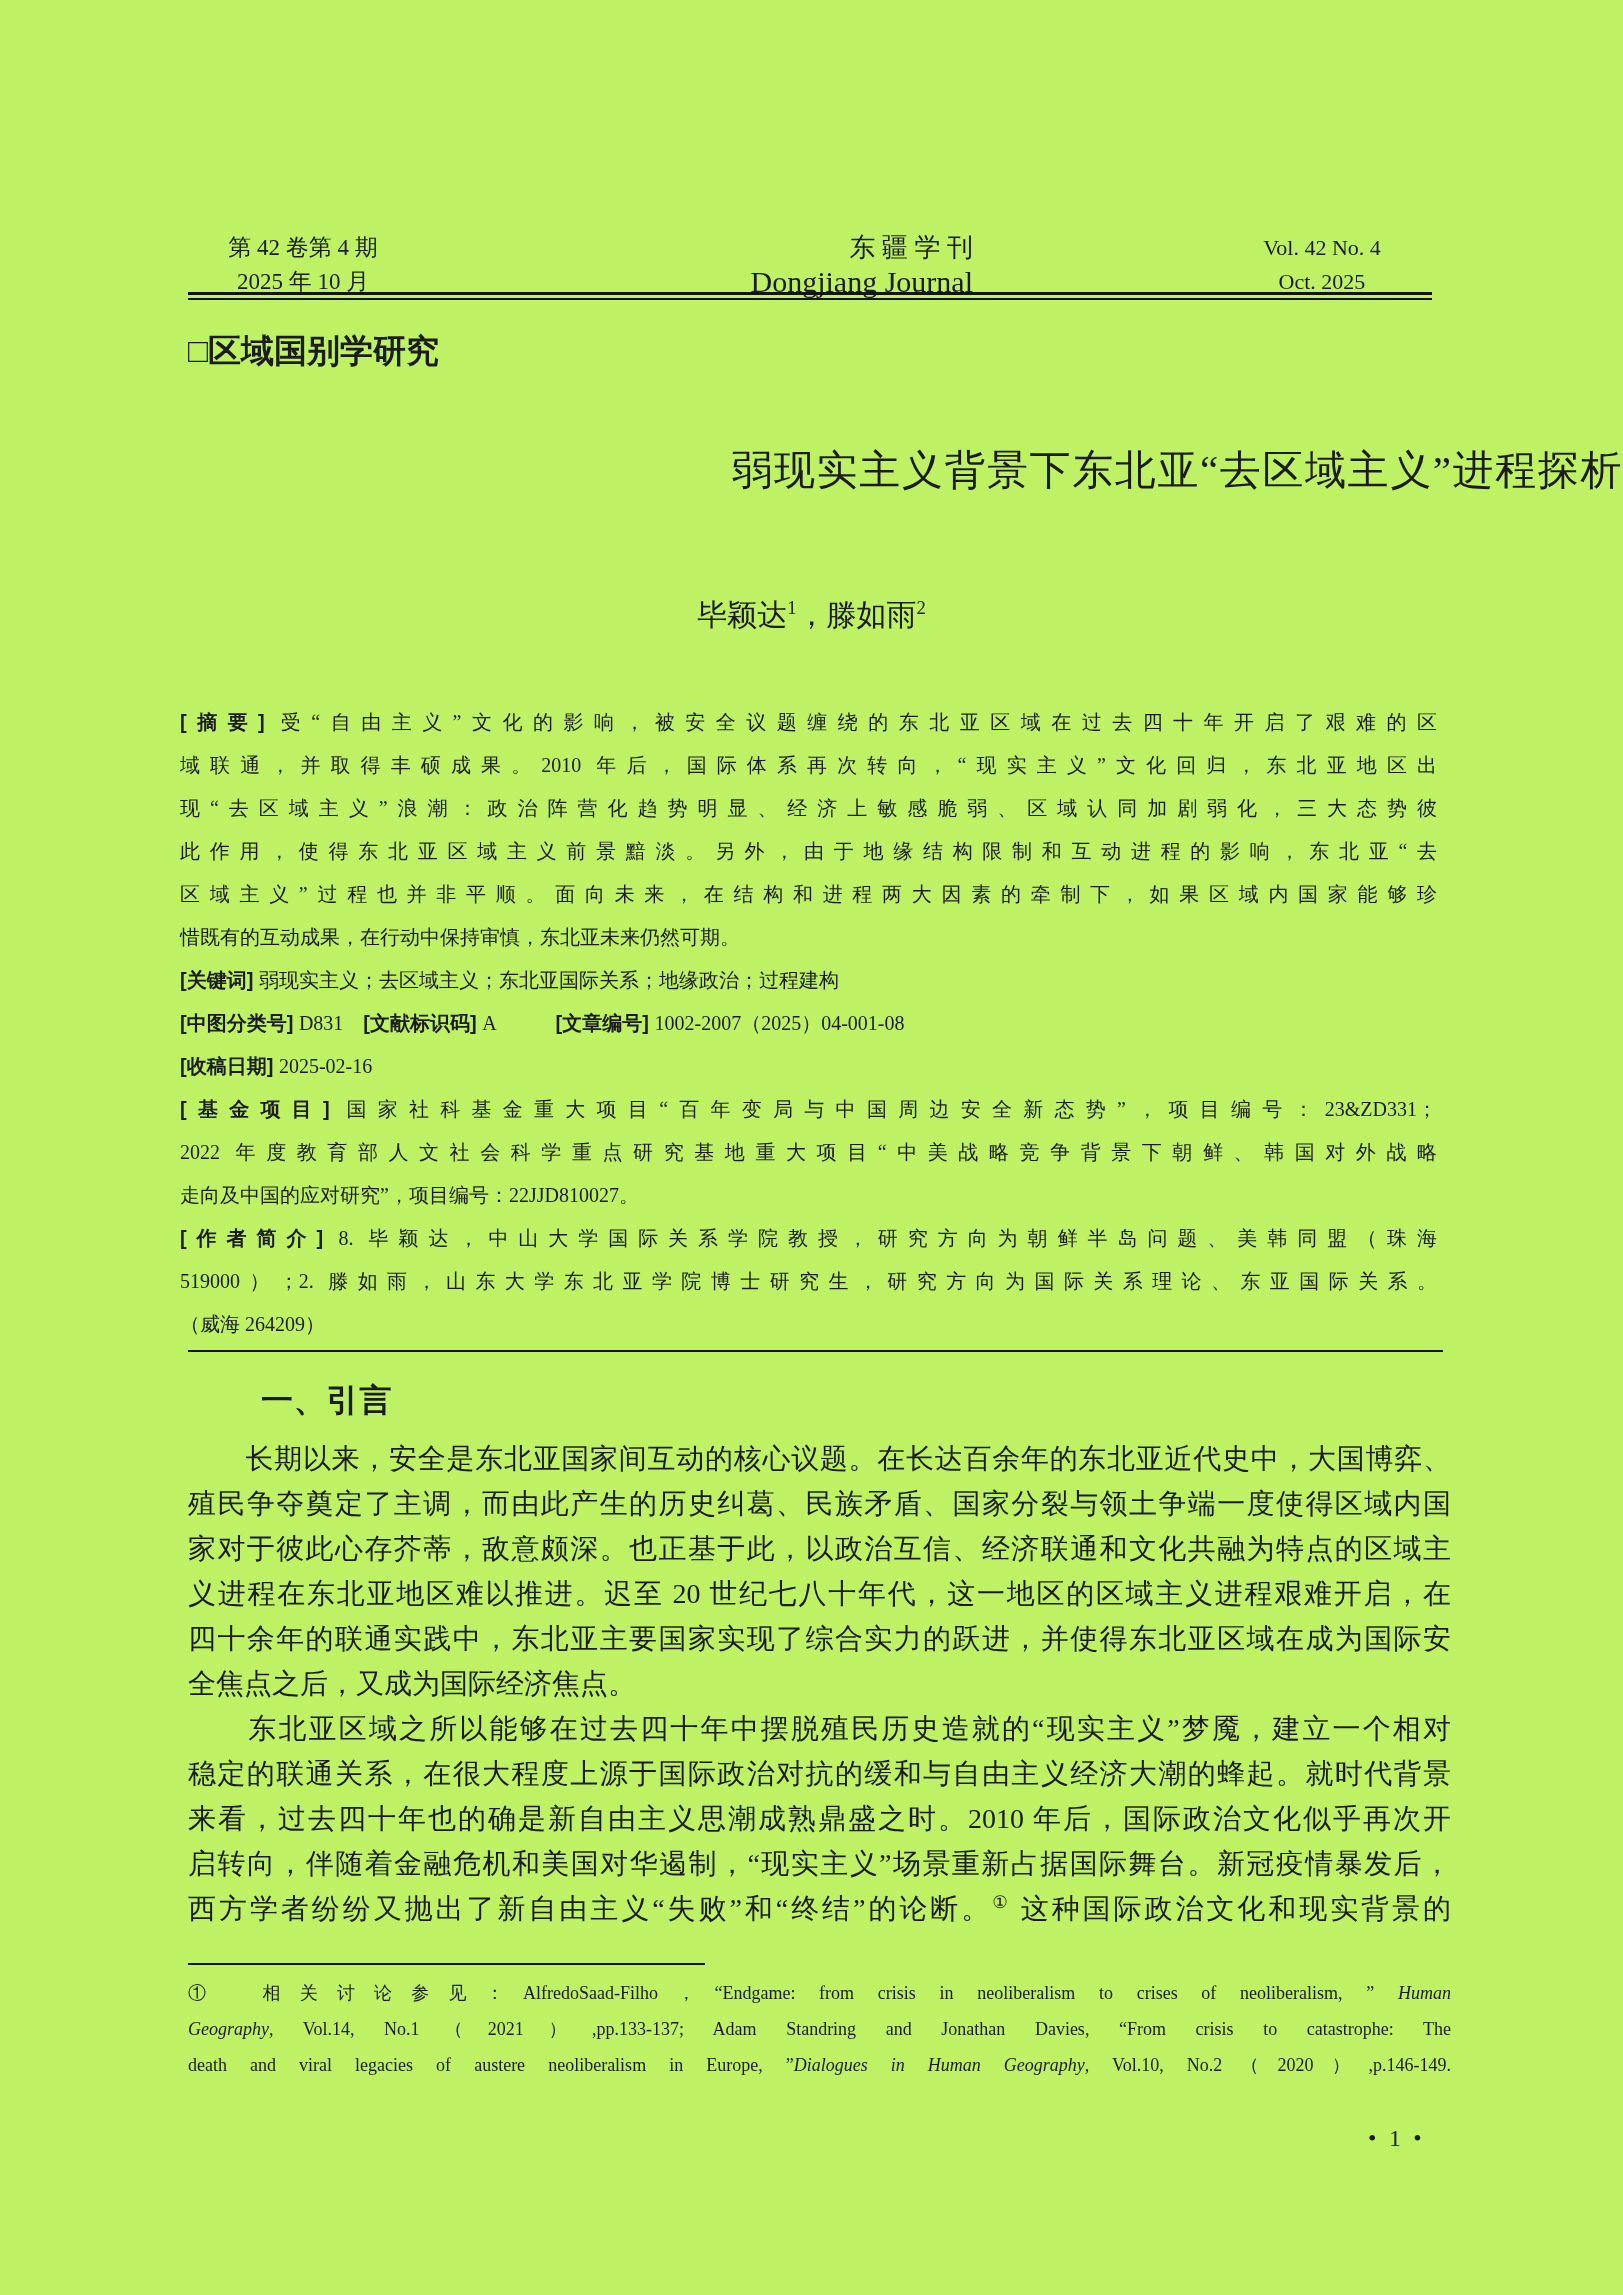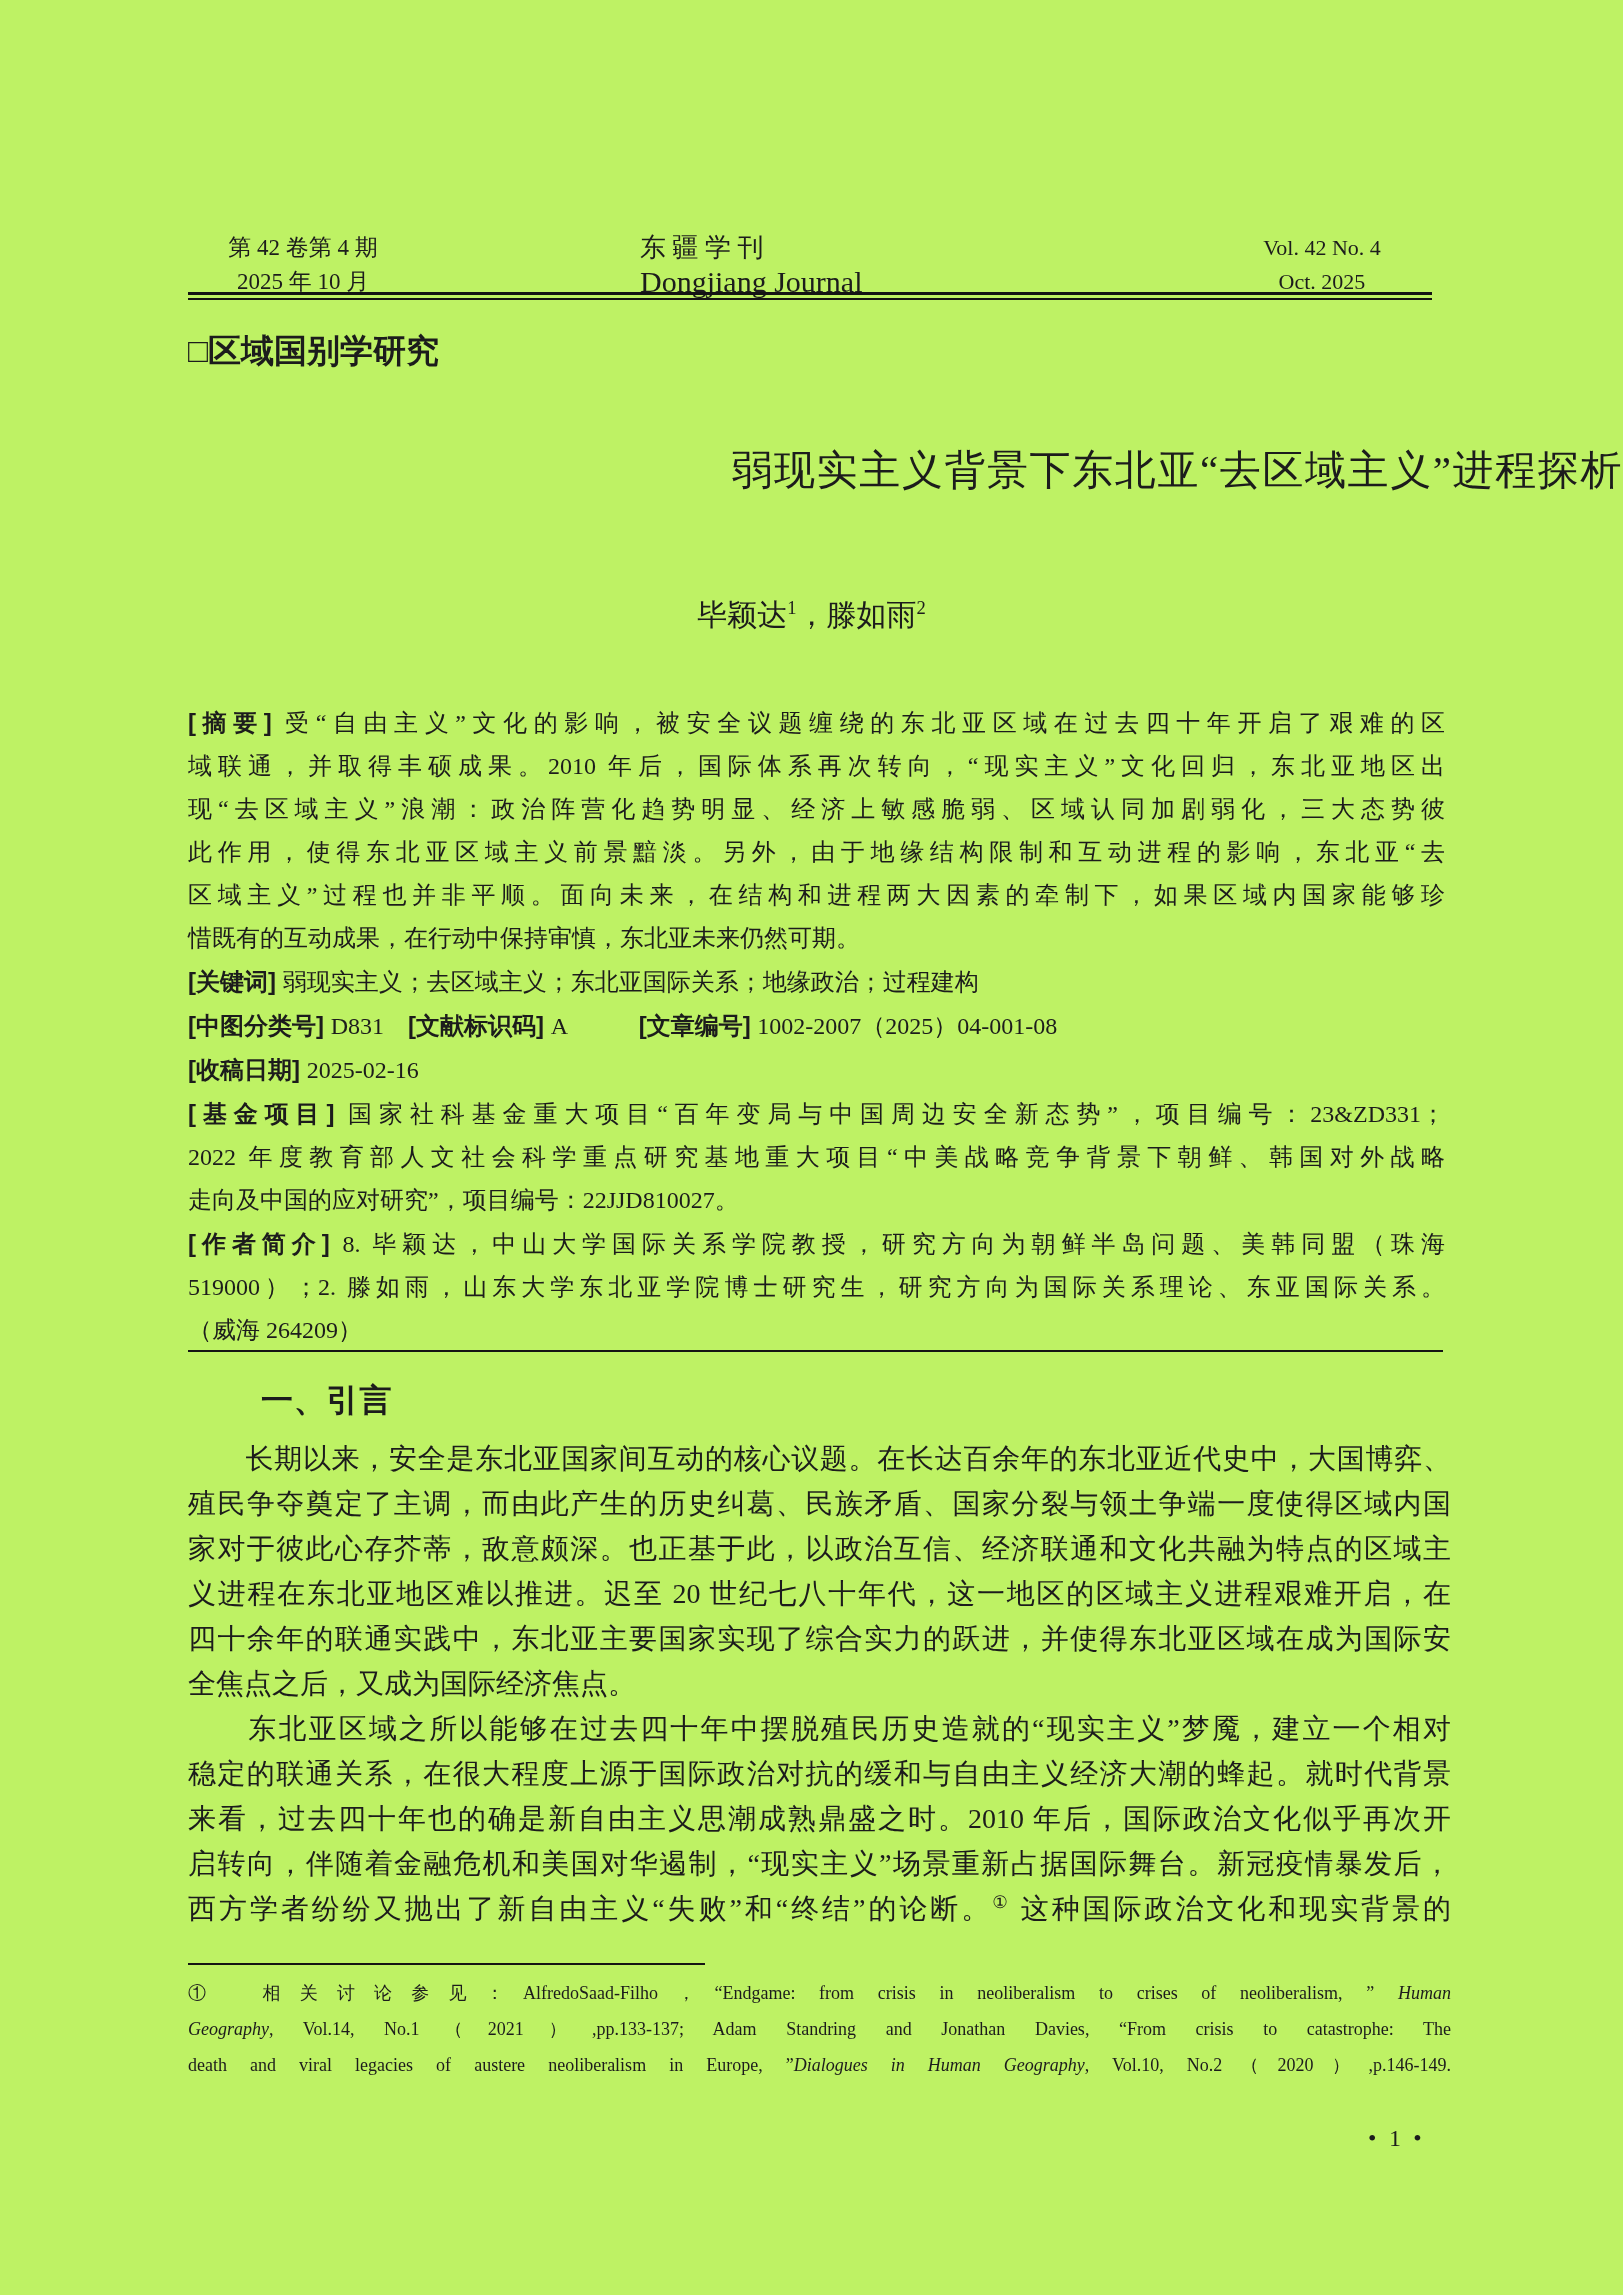--- a/index.html
+++ b/index.html
@@ -14,42 +14,42 @@
   }
   .sans{font-family:"Liberation Sans","DejaVu Sans",sans-serif;}
   .hb{font-family:"Liberation Sans","DejaVu Sans",sans-serif;font-weight:700;}
   .i{font-style:italic;}
   .sup{font-size:0.62em;vertical-align:super;line-height:0;}
 
   
   .jheader{position:absolute;top:231px;left:188px;width:1247px;height:103px;}
   .jh-left{position:absolute;left:24px;top:0;width:182px;text-align:center;
            font-size:23px;line-height:34px;}
-  .jh-center{position:absolute;left:452px;top:0;width:317px;text-align:left;}
+  .jh-center{position:absolute;left:468px;top:0;width:317px;text-align:right;}
   .jh-center .cn{font-size:26px;line-height:34px;}
   .jh-center .en{font-size:30px;line-height:34px;}
   .jh-right{position:absolute;left:1015px;top:0;width:238px;text-align:center;
             font-size:22px;line-height:34px;}
   .dbl-rule{position:absolute;top:292px;left:188px;width:1244px;height:3.2px;
             border-top:3.2px solid #141414;border-bottom:2.4px solid #141414;}
 
   
   .col-label{position:absolute;top:330px;left:188px;width:793px;
              font-size:33px;line-height:41px;font-weight:700;}
 
   
   .title{position:absolute;top:445px;left:0;width:1623px;text-align:right;
          font-size:41px;line-height:51px;letter-spacing:1.6px;}
   .authors{position:absolute;top:593px;left:0;width:1623px;text-align:center;
            font-size:30px;line-height:44px;}
   .authors .ln{text-align:center;text-align-last:center;}
 
   
-  .frontmatter{position:absolute;top:701px;left:188px;width:1257px;
-               font-size:24px;line-height:43px;}
+  .frontmatter{position:absolute;top:701px;left:180px;width:1257px;
+               font-size:20px;line-height:43px;}
 
   
   .sec-rule{position:absolute;top:1350px;left:188px;width:1255px;height:2.4px;background:#141414;}
 
   .sec-heading{position:absolute;top:1381px;left:188px;width:793px;
                font-size:32px;line-height:38px;font-weight:700;text-indent:73px;}
   .sec-heading.sans{letter-spacing:0.8px;}
 
   
   .body-text{position:absolute;top:1436px;left:188px;width:1263px;

